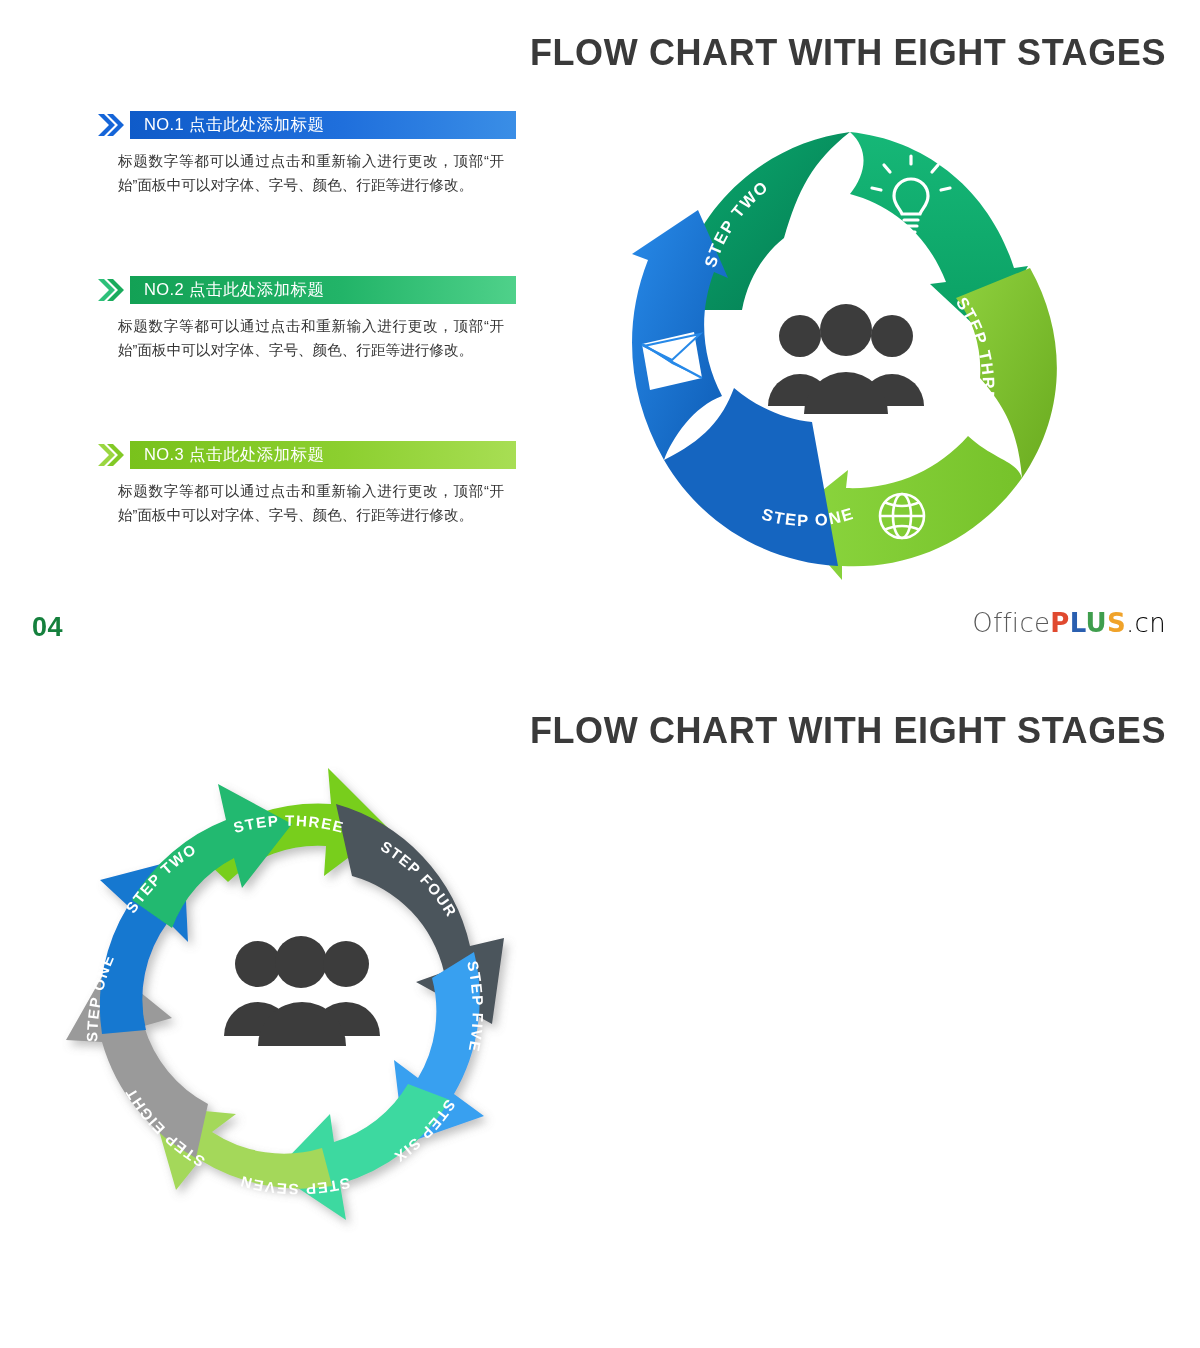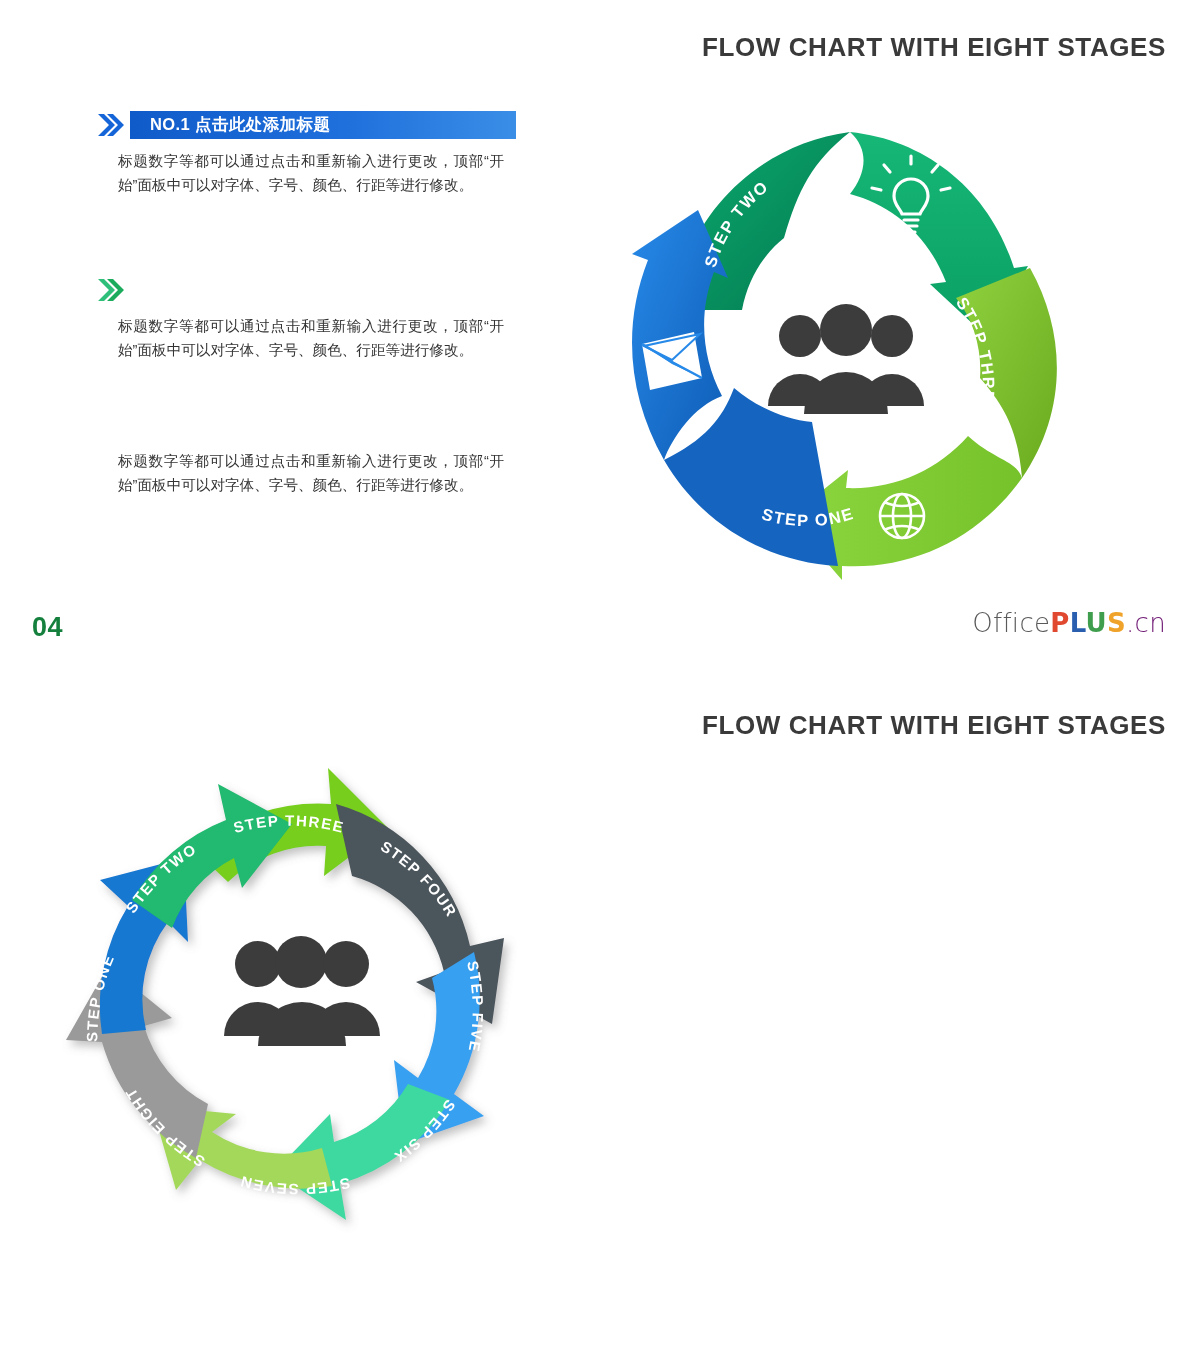--- a/index.html
+++ b/index.html
@@ -8,21 +8,21 @@
     background: #ffffff;
     font-family: "Liberation Sans", "DejaVu Sans", sans-serif;
     overflow: hidden;
   }
   .page { position: relative; width: 1200px; height: 674px; background: #fff; }
 
   
   .slide-title {
     position: absolute;
     right: 34px;
-    font-size: 26px;
+    font-size: 36px;
     font-weight: bold;
     letter-spacing: 0.6px;
     color: #3a3a3a;
     text-align: right;
     white-space: nowrap;
   }
   .page-num {
     position: absolute;
     left: 32px;
     font-size: 27px;
@@ -39,35 +39,35 @@
     font-weight: 300;
     letter-spacing: 0.3px;
     white-space: nowrap;
     font-family: "DejaVu Sans", sans-serif;
   }
   .logo .o  { color: #5a5a5a; text-align: center; }
   .logo .p  { color: #e0492f; font-weight: 700; }
   .logo .l  { color: #2a5fb0; font-weight: 700; }
   .logo .u  { color: #3f9e4d; font-weight: 700; }
   .logo .s  { color: #f0a32a; font-weight: 700; }
-  .logo .cn { color: #701a75; }
+  .logo .cn { color: #000000; }
 
   
   .list-block { position: absolute; left: 96px; width: 420px; }
   .lb-head { position: relative; height: 30px; display: flex; align-items: center; }
   .chev {
     width: 28px; height: 26px; flex: 0 0 28px; margin-right: 6px;
   }
   .bar {
     flex: 1 1 auto; height: 28px;
     display: flex; align-items: center;
-    padding-left: 20px;
+    padding-left: 14px;
     color: #ffffff;
     font-size: 16.5px;
-    font-weight: bold;
+    font-weight: normal;
     letter-spacing: 0.4px;
     white-space: nowrap;
   }
   .lb-body {
     margin-top: 10px;
     margin-left: 22px;
     width: 386px;
     font-size: 14.6px;
     line-height: 1.62;
     color: #333333;
@@ -99,25 +99,33 @@
     </div>
     <div class="lb-body">标题数字等都可以通过点击和重新输入进行更改，顶部“开始”面板中可以对字体、字号、颜色、行距等进行修改。</div>
   </div>
 
   <div class="list-block" style="top:275px;">
     <div class="lb-head">
       <svg class="chev" viewBox="0 0 28 26">
         <polygon points="2,2 13,13 2,24 8,24 19,13 8,2" fill="#2ec07a"></polygon>
         <polygon points="11,2 22,13 11,24 17,24 28,13 17,2" fill="#1aab5c"></polygon>
       </svg>
+      <div class="bar" style="background:linear-gradient(90deg,#13a155 0%,#22b468 55%,#4fd18a 100%);">NO.2 点击此处添加标题</div>
     </div>
     <div class="lb-body">标题数字等都可以通过点击和重新输入进行更改，顶部“开始”面板中可以对字体、字号、颜色、行距等进行修改。</div>
   </div>
 
   <div class="list-block" style="top:440px;">
+    <div class="lb-head">
+      <svg class="chev" viewBox="0 0 28 26">
+        <polygon points="2,2 13,13 2,24 8,24 19,13 8,2" fill="#9ad641"></polygon>
+        <polygon points="11,2 22,13 11,24 17,24 28,13 17,2" fill="#82c926"></polygon>
+      </svg>
+      <div class="bar" style="background:linear-gradient(90deg,#79c21c 0%,#8ccf2f 55%,#a8de54 100%);">NO.3 点击此处添加标题</div>
+    </div>
     <div class="lb-body">标题数字等都可以通过点击和重新输入进行更改，顶部“开始”面板中可以对字体、字号、颜色、行距等进行修改。</div>
   </div>
 
   <div class="svgwrap" style="left:598px; top:88px; width:500px; height:492px;">
     <svg width="500" height="492" viewBox="0 0 500 492">
       <defs>
         <linearGradient id="gBlue" x1="0" y1="0" x2="1" y2="1">
           <stop offset="0%" stop-color="#2789e8"></stop>
             <stop offset="100%" stop-color="#0e5cb5"></stop>
         </linearGradient>

